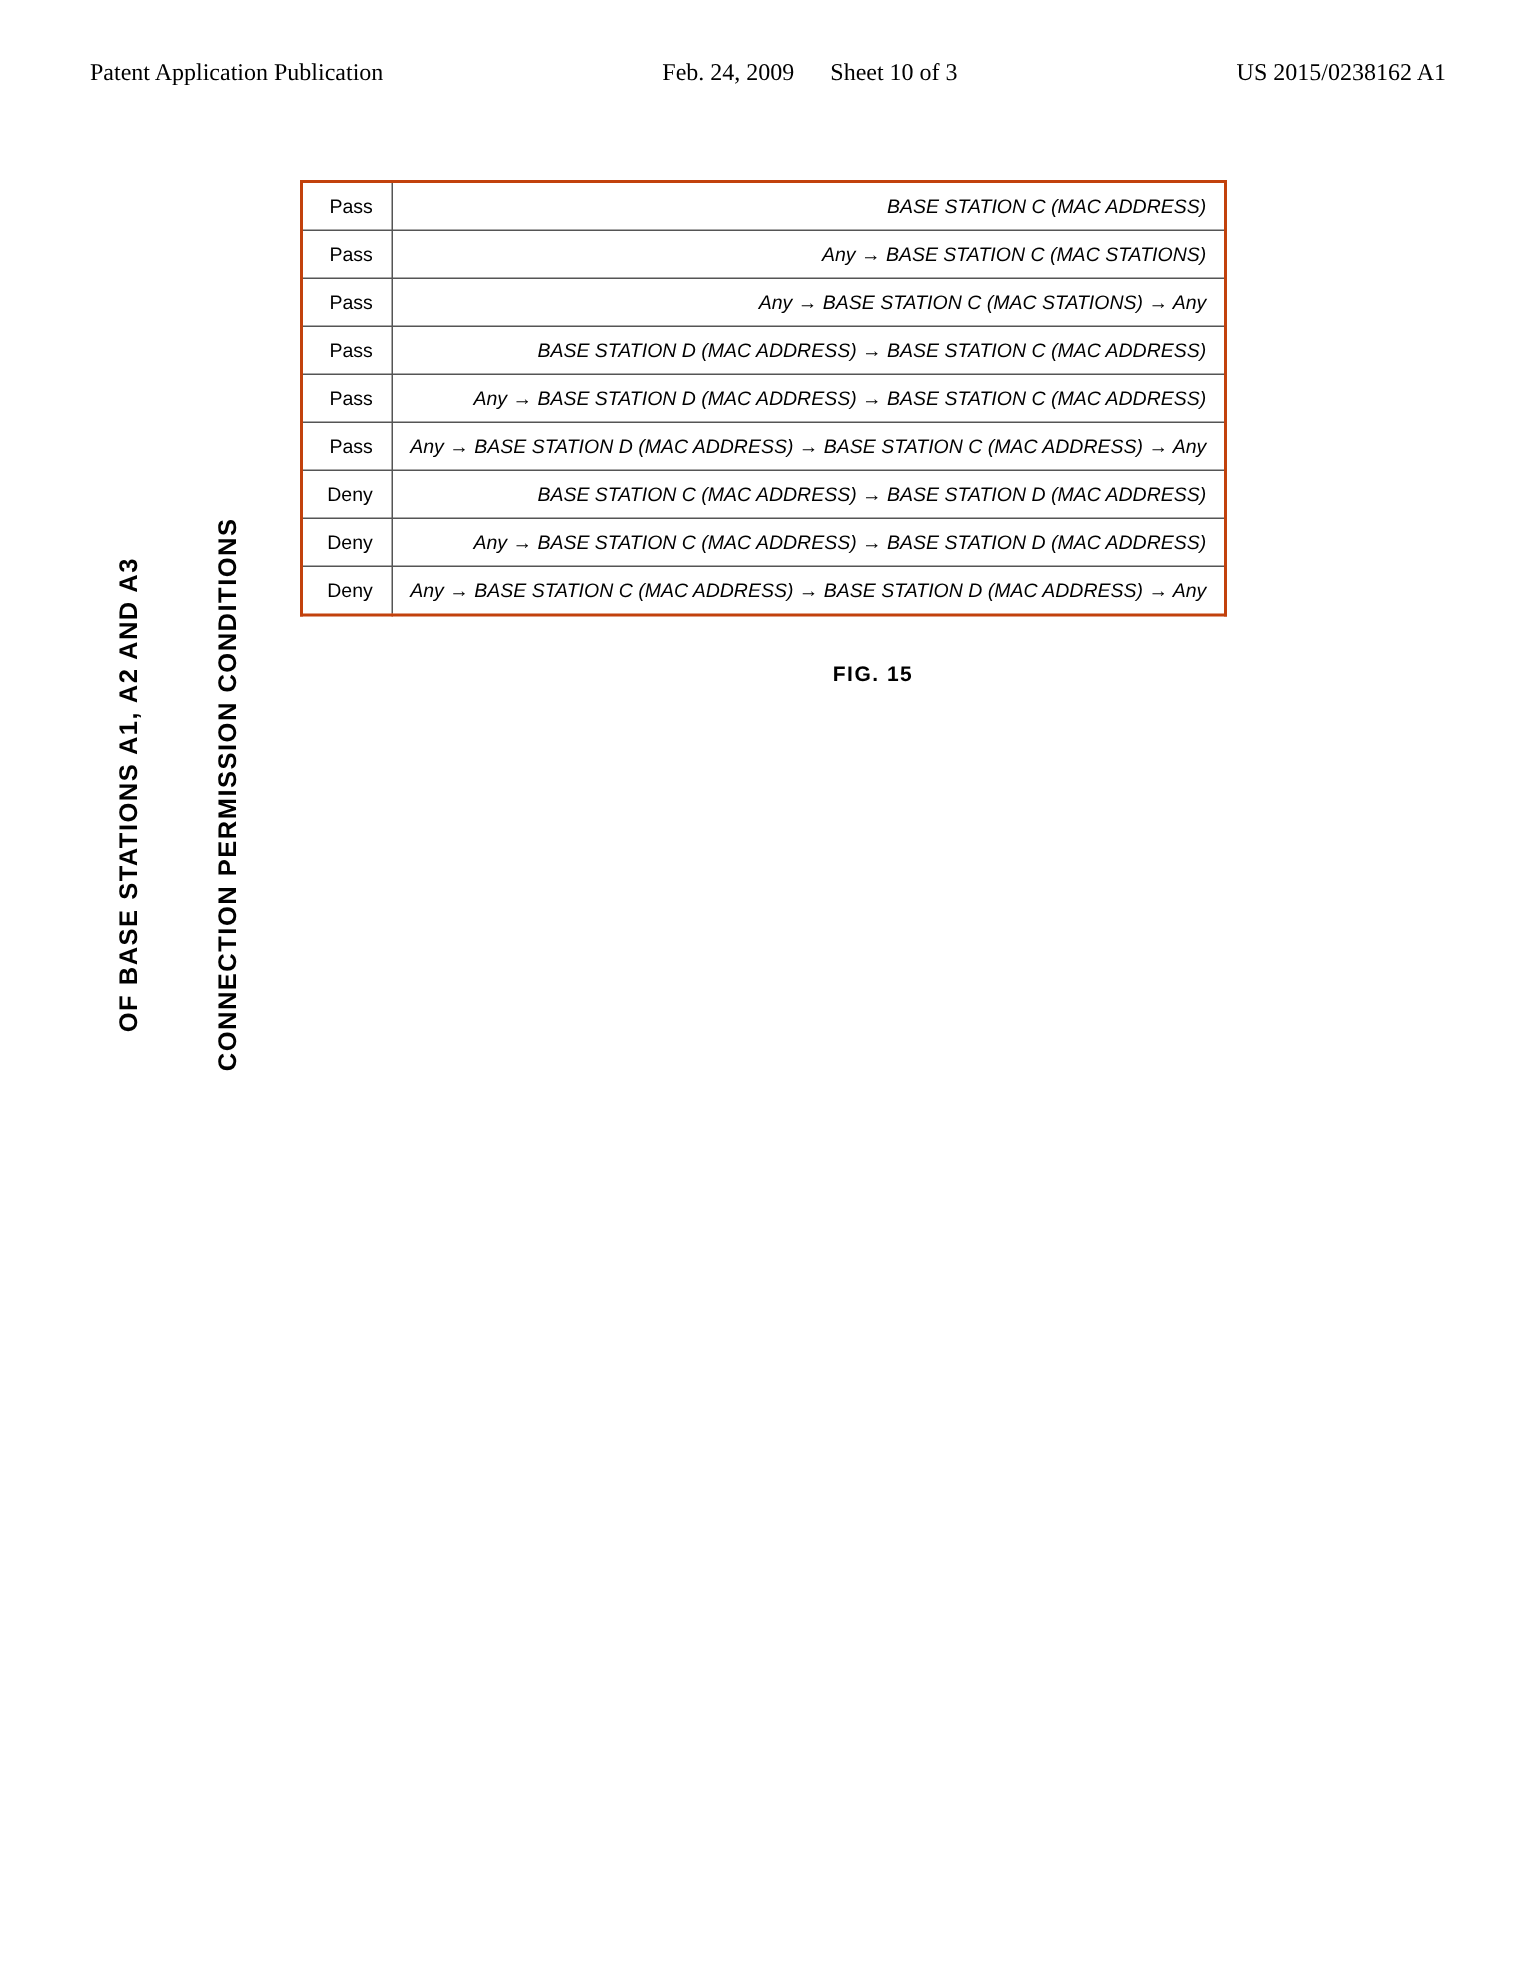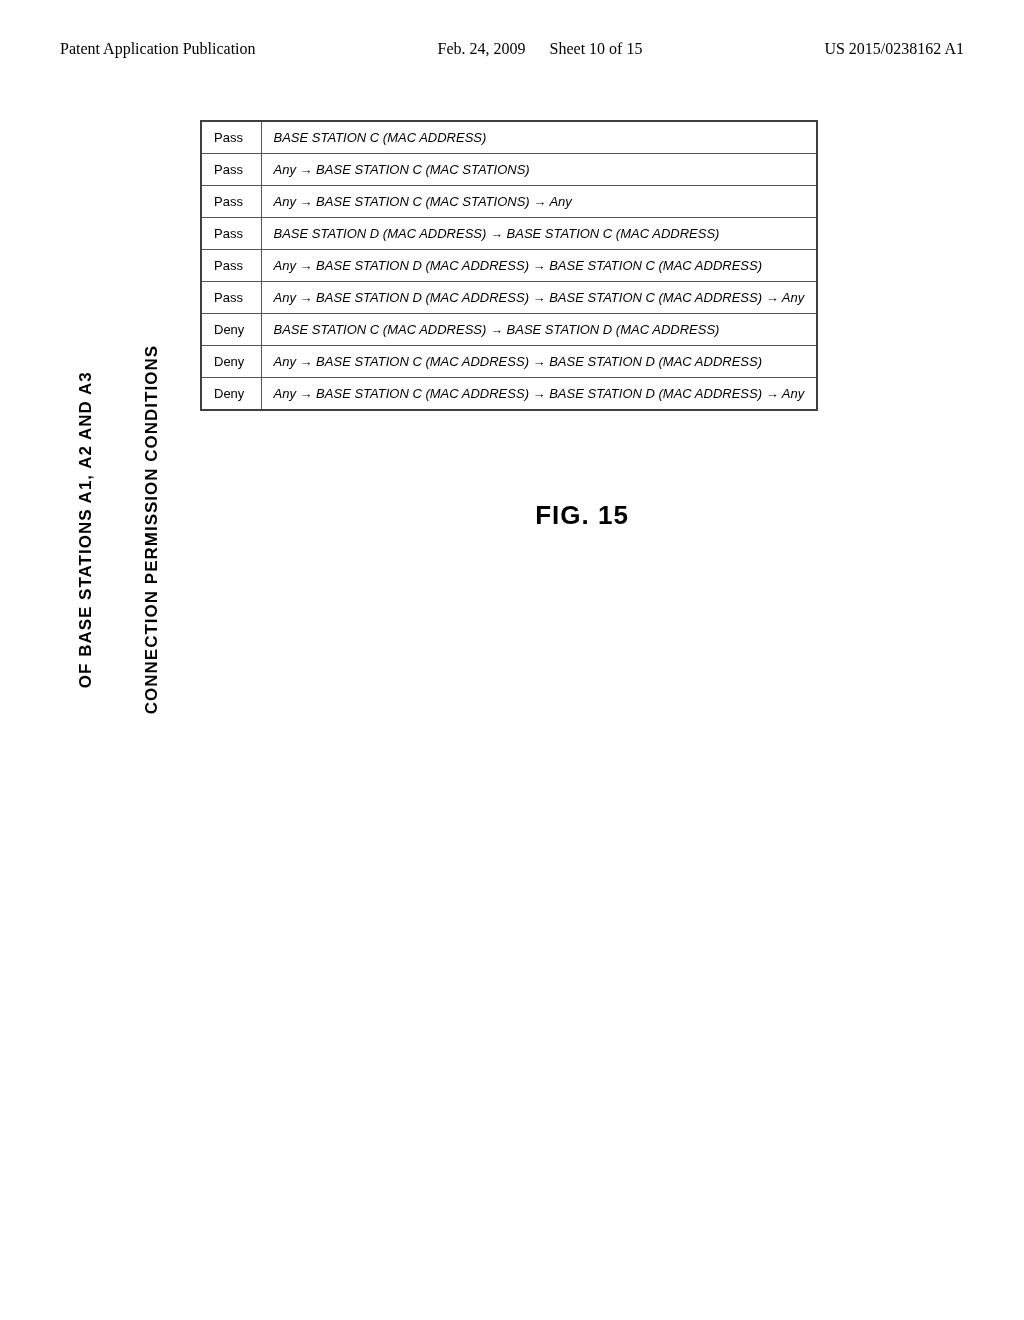--- a/index.html
+++ b/index.html
@@ -15,23 +15,24 @@
     
     .header {
       display: flex;
       justify-content: space-between;
       align-items: center;
       padding: 40px 60px 20px 60px;
     }
 
     .permission-table {
       border-collapse: collapse;
-      border: 2px solid #404040;
+      border: 2px solid #c2410c;
       font-size: 13px;
       font-family: Arial, Helvetica, sans-serif;
+      text-align: right;
     }
 
     .permission-table td {
       border: 1px solid #555;
       padding: 8px 12px;
       vertical-align: middle;
     }
 
     .col-action {
       font-weight: normal;
@@ -40,22 +41,22 @@
     }
 
     .col-condition {
       min-width: 460px;
       font-style: italic;
     }
 
     
     .figure-label {
       text-align: center;
-      margin-top: 89px;
-      font-size: 26px;
+      margin-top: 30px;
+      font-size: 14px;
       font-weight: bold;
       font-family: Arial, Helvetica, sans-serif;
       letter-spacing: 1px;
     }
 
     
     .left-title {
       position: absolute;
       left: 60px;
       top: 140px;
@@ -86,21 +87,21 @@
     }
   </style>
 </head>
 <body>
 
 <div class="header">
   <span>Patent Application Publication</span>
   <span>
     <span>Feb. 24, 2009</span>
     &nbsp;&nbsp;&nbsp;&nbsp;
-    <span>Sheet 10 of 15</span>
+    <span>Sheet 10 of 3</span>
   </span>
   <span>US 2015/0238162 A1</span>
 </div>
 
 <div class="left-title">
   <div class="left-title-text">
     <span>CONNECTION PERMISSION CONDITIONS</span>
     <br>
     <span>OF BASE STATIONS A1, A2 AND A3</span>
   </div>

